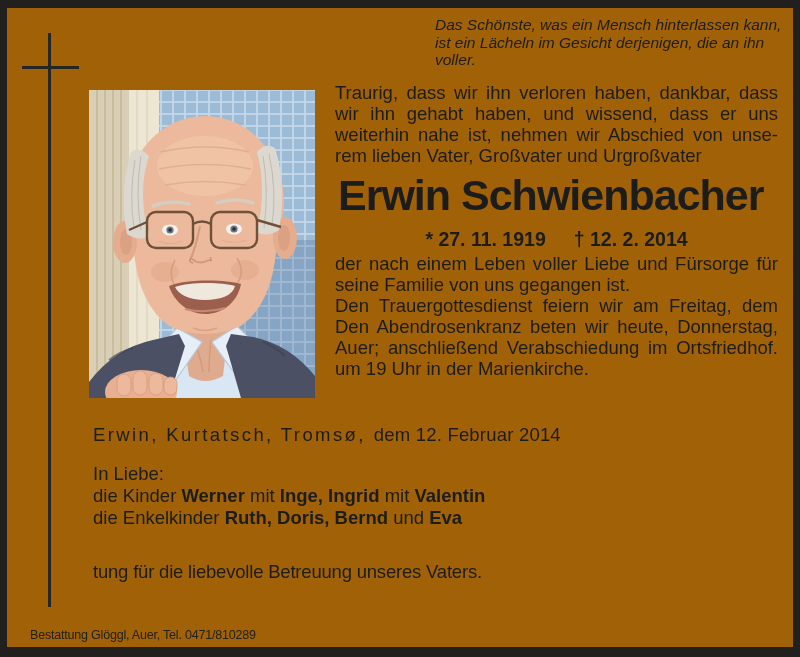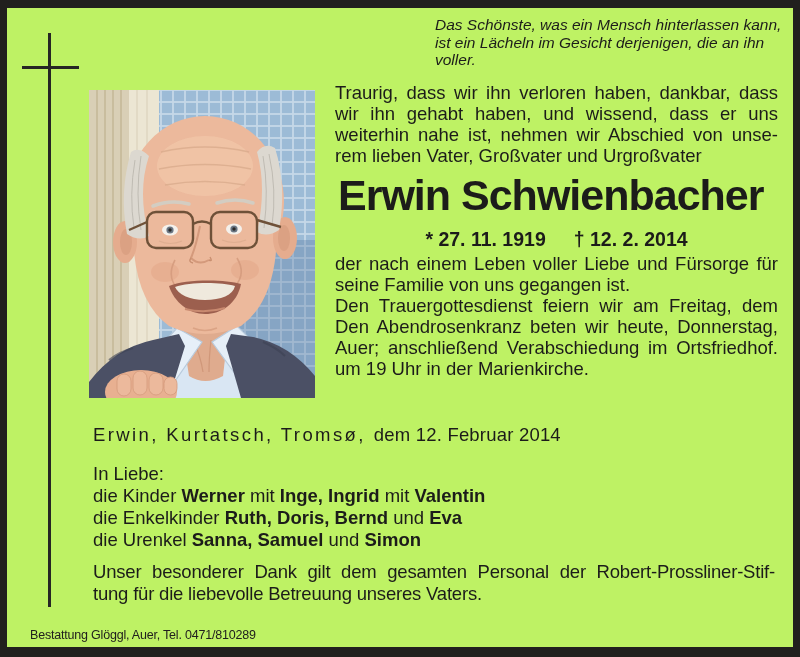--- a/index.html
+++ b/index.html
@@ -1,17 +1,17 @@
 <!DOCTYPE html>
 <html><head>
 <meta charset="utf-8">
 <style>
   html, body { margin:0; padding:0; background:#e8e8e8; }
   .page {
-    position:relative; width:800px; height:657px; background:#bef264;
+    position:relative; width:800px; height:657px; background:#a16207;
     font-family:"Liberation Sans", sans-serif; color:#1c1c1a; overflow:hidden;
   }
   .frame {
     position:absolute; inset:0; pointer-events:none;
     border-style:solid; border-color:#21201e; border-width:8px 7px 10px 7px;
   }
   
   .cross-v { position:absolute; left:48px; top:33px; width:3px; height:574px; background:#262624; }
   .cross-h { position:absolute; left:22px; top:66px; width:57px; height:3px; background:#262624; }
   
@@ -154,24 +154,22 @@
     <div class="jl">Auer; anschließend Verabschiedung im Ortsfriedhof.</div>
     <div>um 19 Uhr in der Marienkirche.</div>
   </div>
 
   <div class="dateline"><span class="places">Erwin, Kurtatsch, Tromsø,</span><span class="ddate">dem 12. Februar 2014</span></div>
 
   <div class="family">
     <div>In Liebe:</div>
     <div><span>die Kinder </span><span class="b">Werner</span><span> mit </span><span class="b">Inge, Ingrid</span><span> mit </span><span class="b">Valentin</span></div>
     <div><span>die Enkelkinder </span><span class="b">Ruth, Doris, Bernd</span><span> und </span><span class="b">Eva</span></div>
-    <div><span>die Urenkel </span><span class="b">Sanna, Samuel</span><span> und </span><span class="b">Simon</span></div>
   </div>
 
   <div class="thanks">
-    <div class="jl">Unser besonderer Dank gilt dem gesamten Personal der Robert-Prossliner-Stif-</div>
     <div>tung für die liebevolle Betreuung unseres Vaters.</div>
   </div>
 
   <div class="footer">Bestattung Glöggl, Auer, Tel. 0471/810289</div>
 
   <div class="frame"></div>
 </div>
 
 </body></html>

